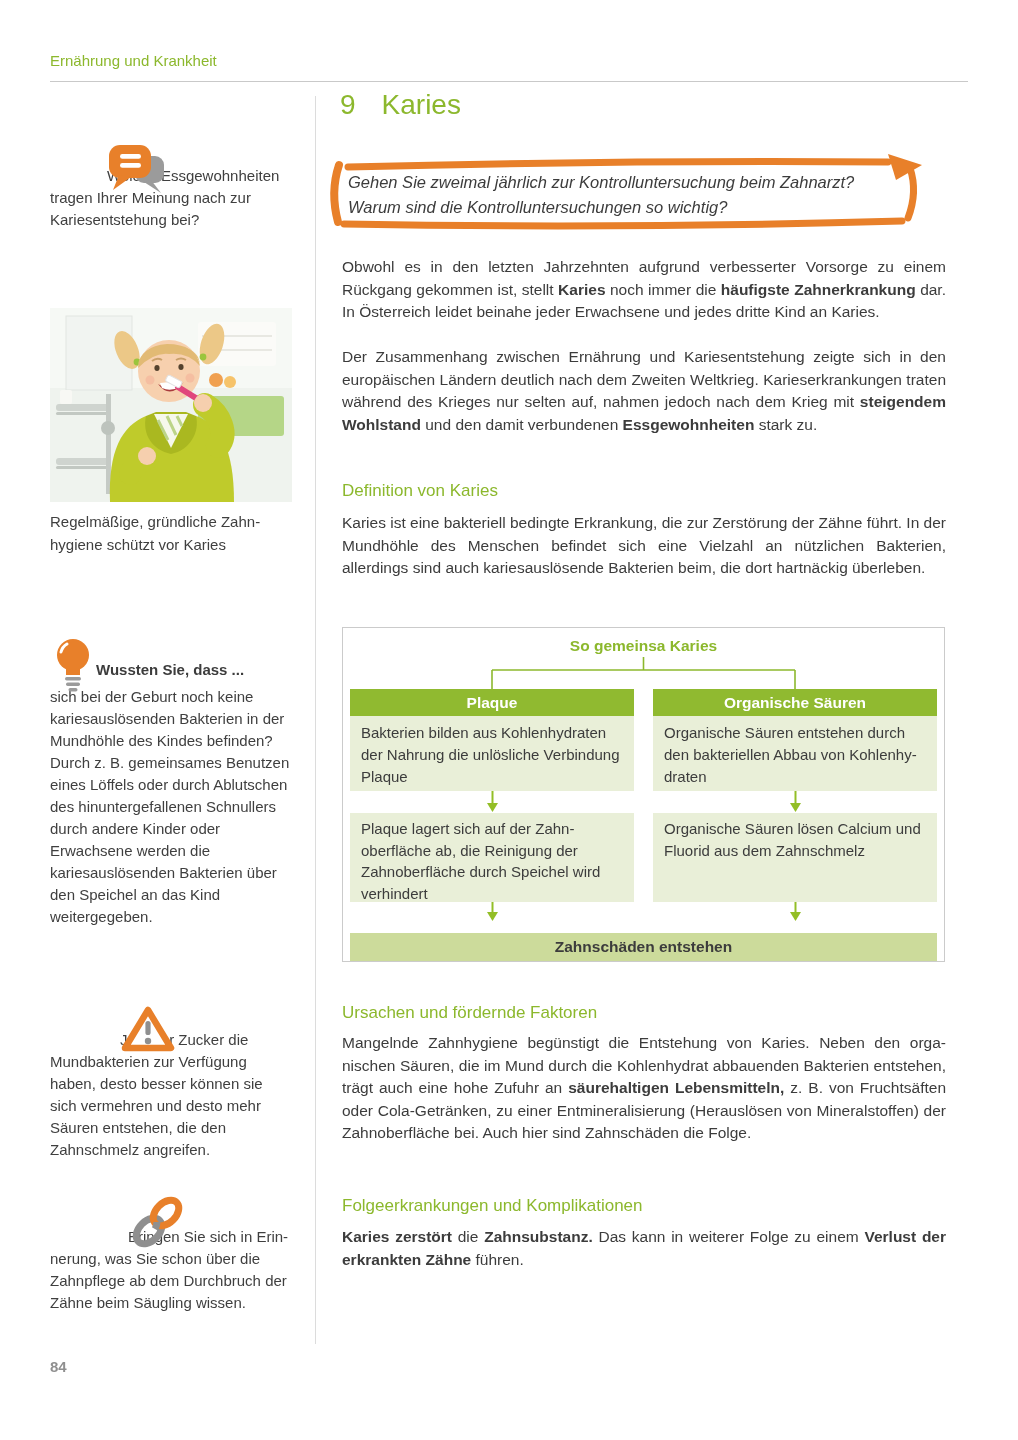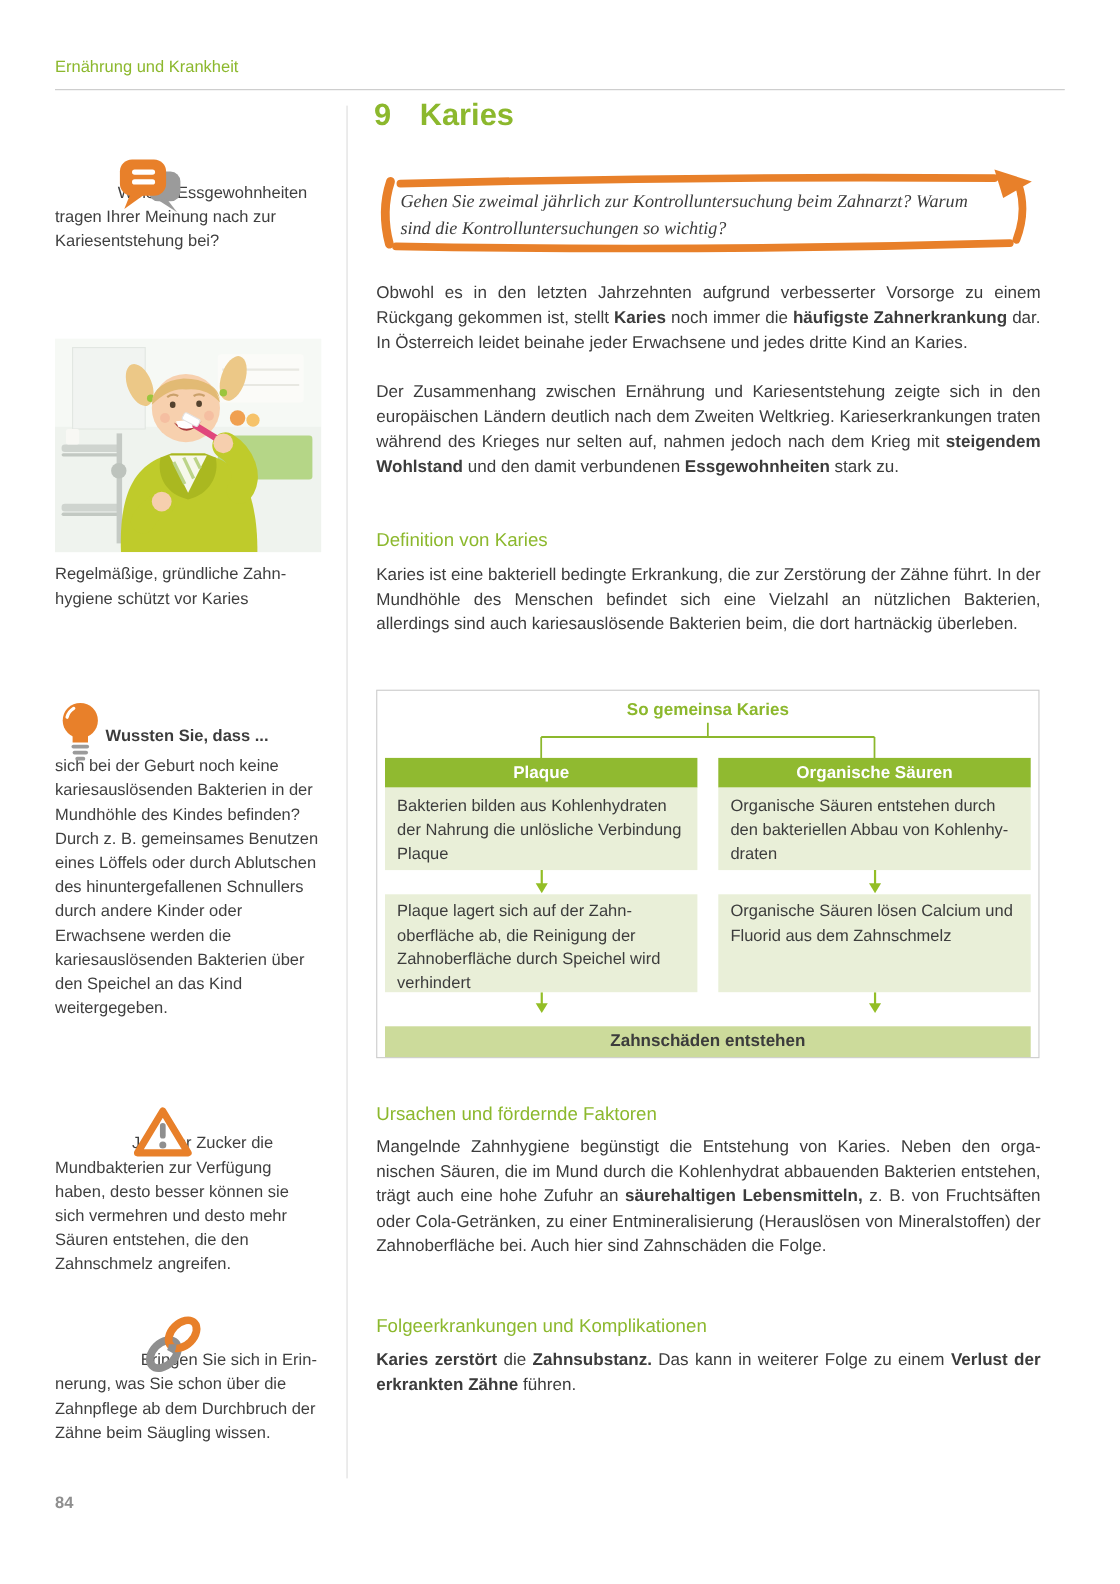--- a/index.html
+++ b/index.html
@@ -30,23 +30,23 @@
   .photo svg{display:block;}
   .caption{position:absolute;left:50px;top:510px;width:242px;font-size:15px;line-height:23px;color:#3f3f3f;}
   .know{top:638px;}
   .know-title{padding:20px 0 0 46px;font-weight:bold;color:#3c3c3c;line-height:24px;}
   .know-body{margin-top:4px;}
   .warn{top:1003px;padding-top:26px;text-indent:70px;}
   .recall{top:1196px;padding-top:30px;text-indent:78px;}
   .pageno{position:absolute;left:50px;top:1358px;font-size:15px;font-weight:bold;color:#8f8f8f;}
   
   .chapter{position:absolute;left:340px;top:88px;margin:0;font-size:28px;line-height:34px;
-           font-weight:bold;color:var(--green);}
+           font-weight:normal;color:var(--green);}
   .chapter .ch-title{margin-left:26px;}
-  .qbox{position:absolute;left:338px;top:150px;width:604px;height:86px;font-family:Liberation Serif, serif;}
+  .qbox{position:absolute;left:322px;top:150px;width:604px;height:86px;}
   .qbox svg{position:absolute;left:0;top:0;overflow:visible;}
   .qbox-text{position:relative;margin:20px 40px 0 26px;font-style:italic;font-size:16.5px;
              line-height:25px;color:#3c3c3c;}
   .main-text{position:absolute;left:342px;width:604px;font-size:15.5px;line-height:22.6px;
              text-align:justify;color:var(--ink);margin:0;hyphens:manual;}
   .p1{top:256px;} .p2{top:346px;} .def-body{top:512px;}
   .causes-body{top:1032px;} .comp-body{top:1226px;}
   .sec-heading{position:absolute;left:342px;margin:0;font-size:17px;font-weight:normal;color:var(--green);}
   .h-def{top:481px;} .h-causes{top:1003px;} .h-comp{top:1196px;}
   

